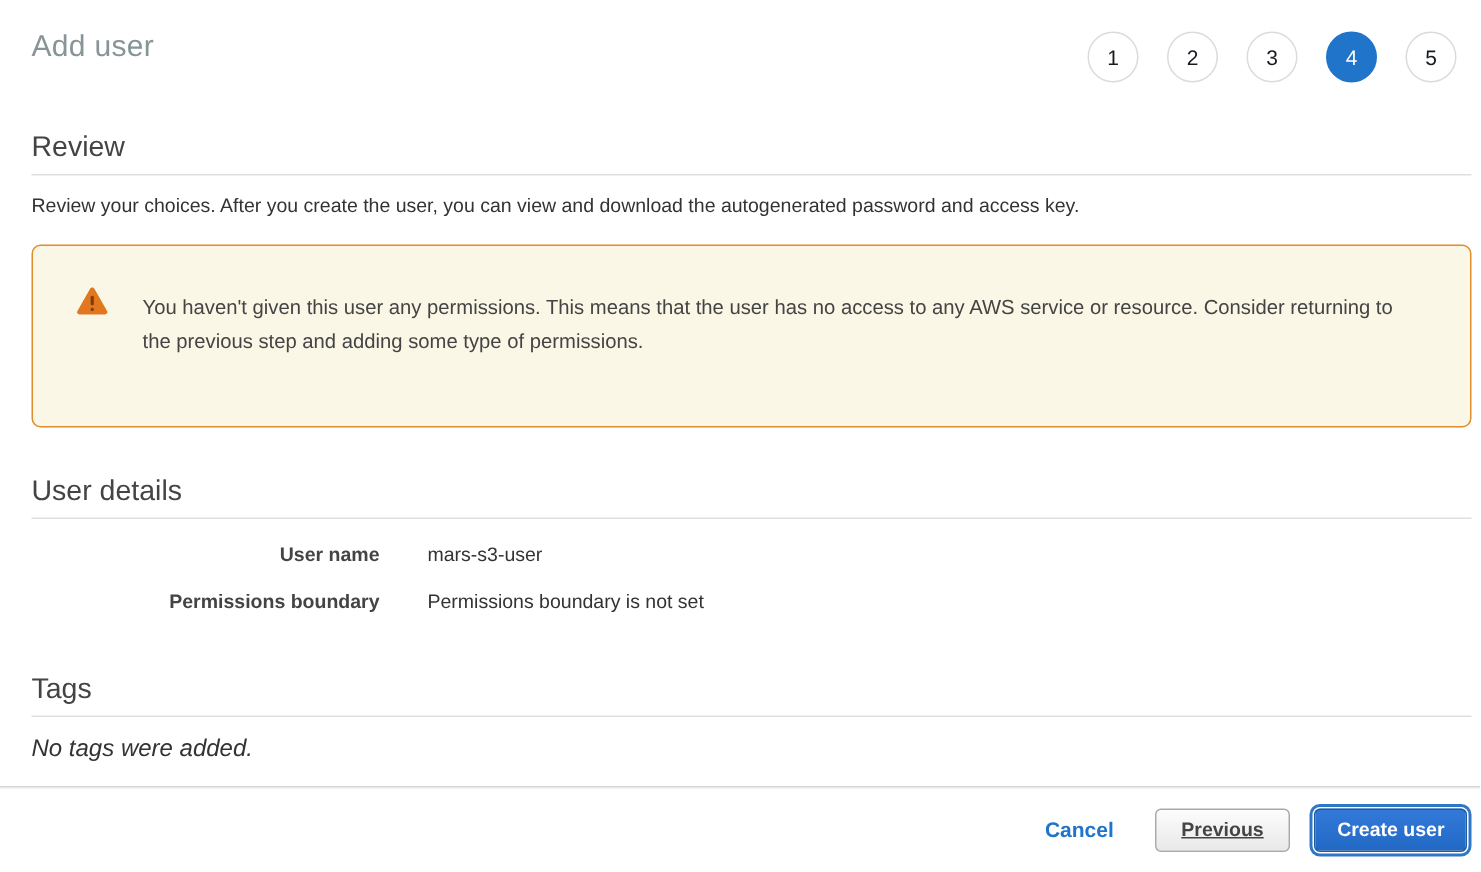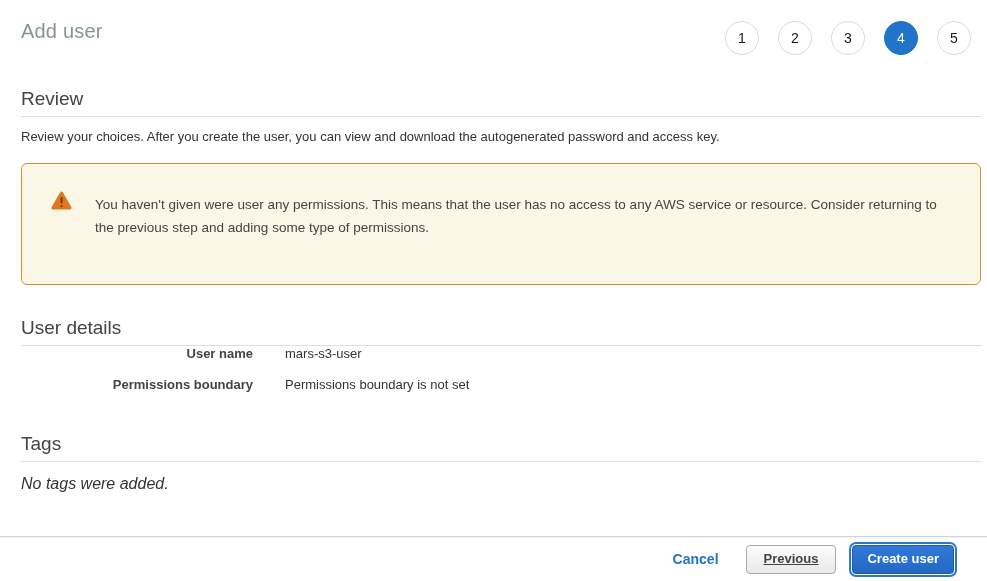--- a/index.html
+++ b/index.html
@@ -59,41 +59,41 @@
   .warning-title {
     font-size: 16px; font-weight: 500; color: #e17000; line-height: 20px;
   }
   .warning-body {
     font-size: 13.5px; color: #444; line-height: 23px; margin-top: 4px;
     max-width: 870px;
   }
 
   
   .details-section { margin-top: 31px; }
-  .kv-rows { margin-top: 0; }
+  .kv-rows { margin-top: 16px; }
   .kv-row { display: flex; align-items: baseline; margin-bottom: 15px; }
   .kv-label {
     width: 232px; text-align: right; font-size: 13px; font-weight: 700;
     color: #444; flex: 0 0 auto; line-height: 16px;
   }
   .kv-value { margin-left: 32px; font-size: 13px; color: #333; line-height: 16px; }
 
   
   .tags-section { margin-top: 39px; }
   .tags-empty { font-size: 16px; font-style: italic; color: #333; margin-top: 13px; }
 
   
   .footer {
     position: absolute; left: 0; right: 0; bottom: 0;
-    height: 45px;
+    height: 57px;
     border-top: 1px solid #d5d5d5;
     box-shadow: inset 0 1px 0 #f1f1f1;
     background: #fff;
     display: flex; align-items: center; justify-content: flex-end;
-    padding-right: 28px;
+    padding-right: 4px;
   }
   .cancel-link {
     font-size: 14px; font-weight: 700; color: #2074c9;
     text-decoration: none; margin-right: 27px; cursor: pointer;
   }
   .btn {
     font-family: "Liberation Sans", sans-serif;
     font-size: 13px; font-weight: 700;
     border-radius: 4px; cursor: pointer; line-height: 16px;
   }
@@ -137,21 +137,21 @@
 
     <div class="warning-box">
       <div class="warning-icon-wrap">
         <svg width="21" height="19" viewBox="0 0 21 19" aria-hidden="true">
           <path d="M10.5 0.6 C11.1 0.6 11.6 0.95 11.95 1.55 L20.3 16.1 C20.65 16.75 20.7 17.35 20.4 17.85 C20.1 18.35 19.55 18.6 18.85 18.6 L2.15 18.6 C1.45 18.6 0.9 18.35 0.6 17.85 C0.3 17.35 0.35 16.75 0.7 16.1 L9.05 1.55 C9.4 0.95 9.9 0.6 10.5 0.6 Z" fill="#e1771f"></path>
           <rect x="9.45" y="6.1" width="2.1" height="6.4" rx="1" fill="#7d3c08"></rect>
           <rect x="9.45" y="14.1" width="2.1" height="2.2" rx="1" fill="#7d3c08"></rect>
         </svg>
       </div>
       <div class="warning-text">
-        <p class="warning-body">You haven't given were user any permissions. This means that the user has no access to any AWS service or resource. Consider returning to the previous step and adding some type of permissions.</p>
+        <p class="warning-body">You haven't given this user any permissions. This means that the user has no access to any AWS service or resource. Consider returning to the previous step and adding some type of permissions.</p>
       </div>
     </div>
   </section>
 
   <section class="details-section">
     <h2 class="section-heading">User details</h2>
     <hr class="divider">
     <div class="kv-rows">
       <div class="kv-row">
         <div class="kv-label">User name</div>

